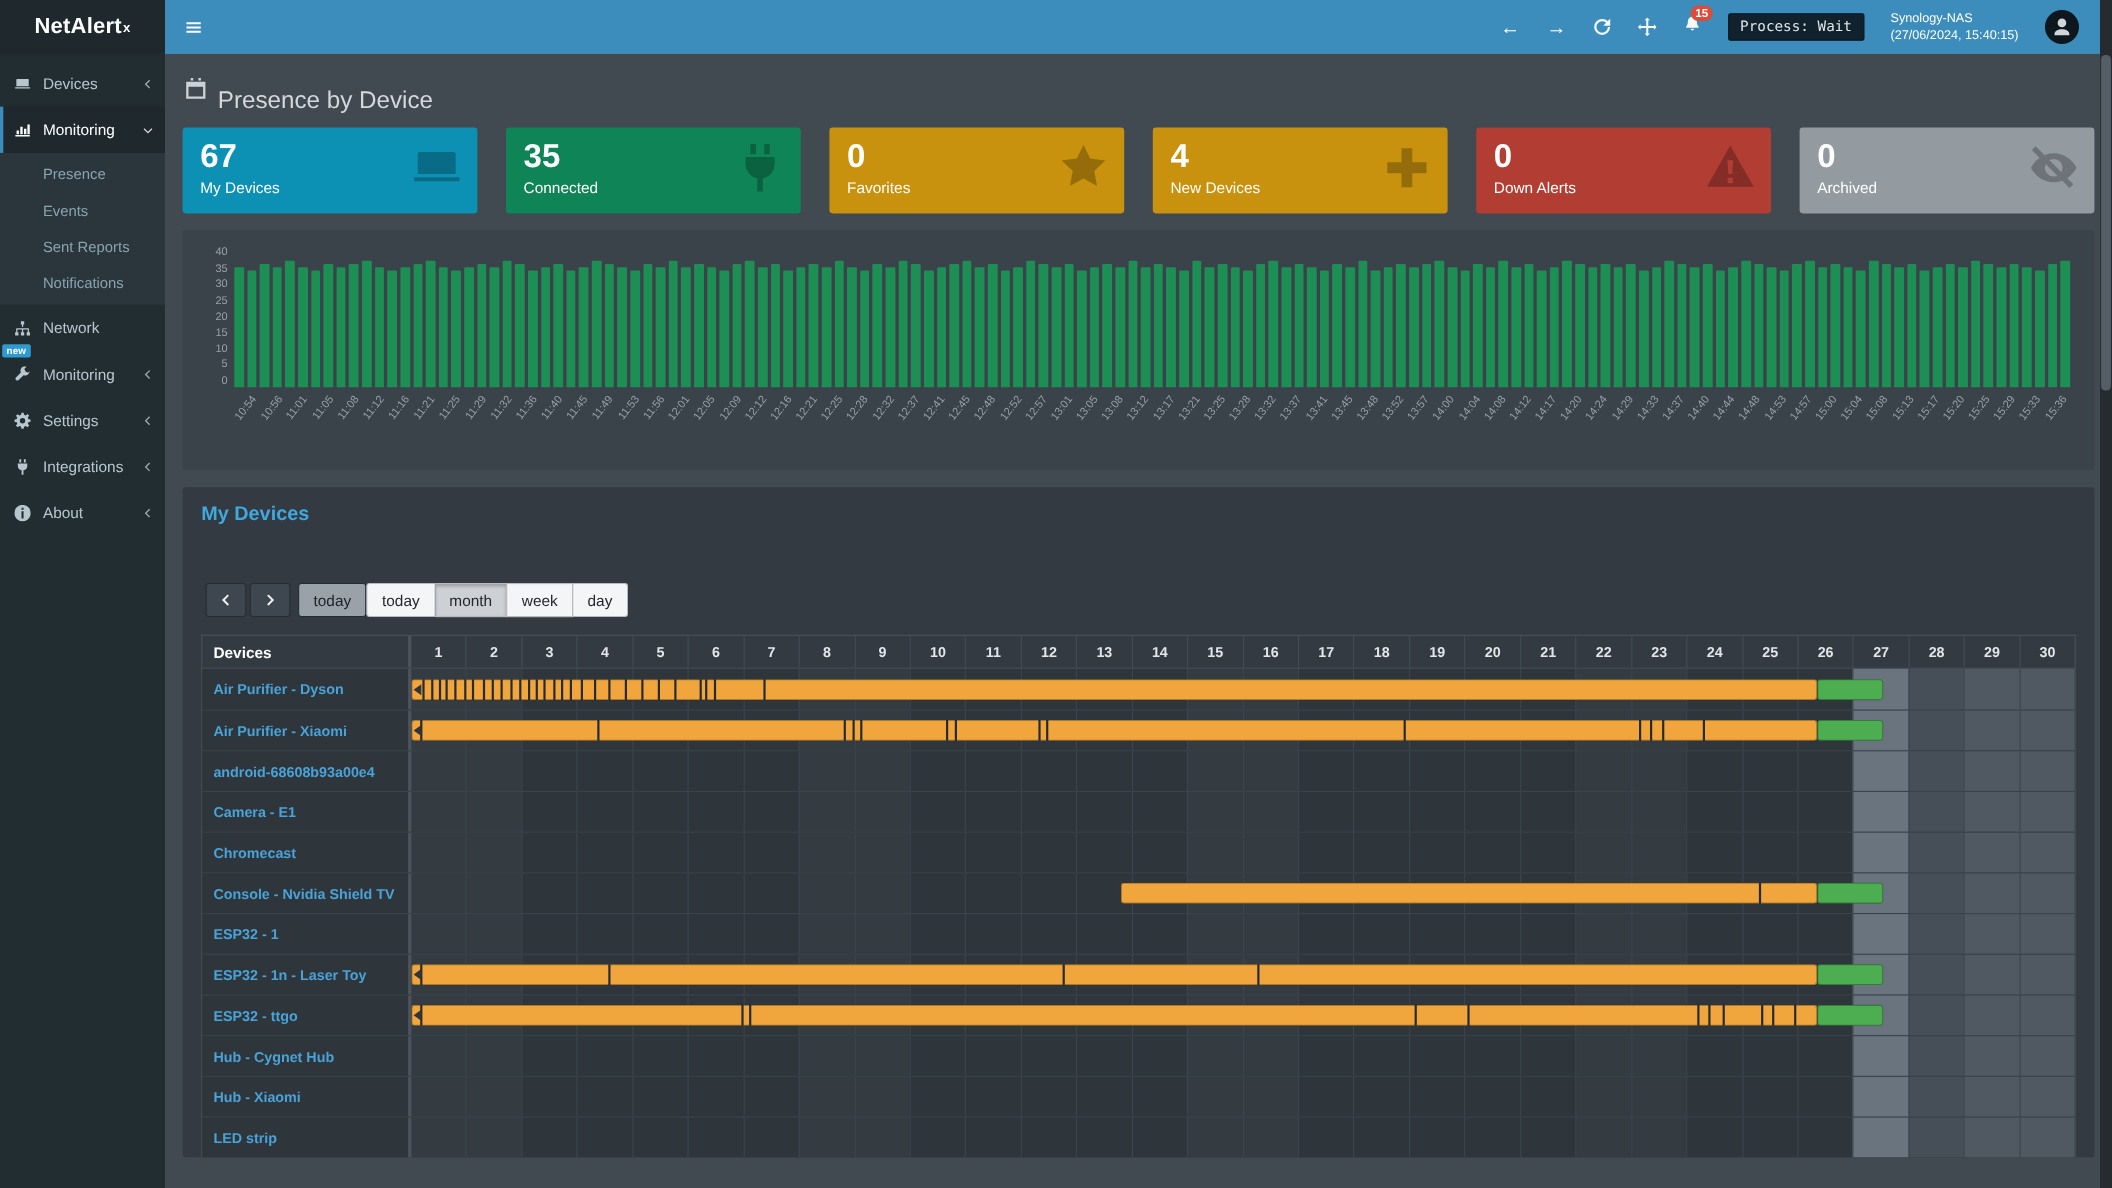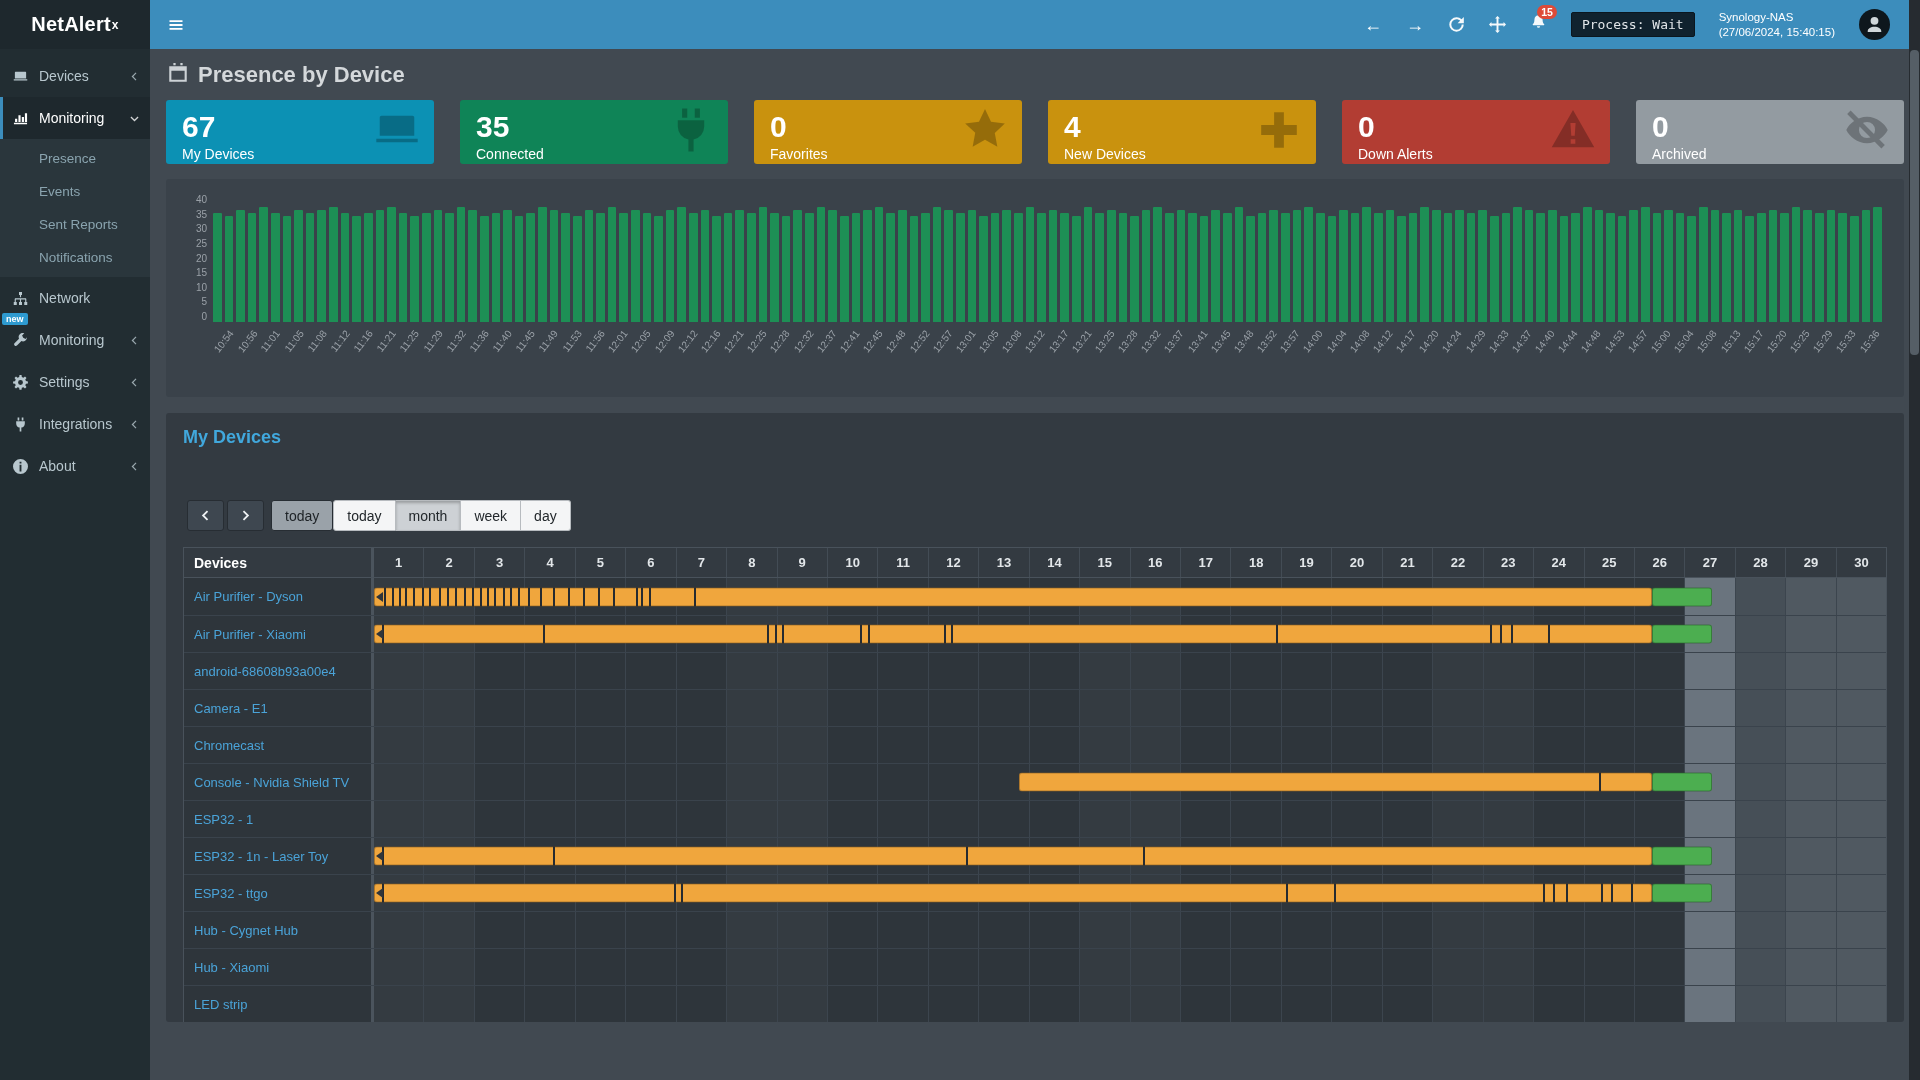--- a/index.html
+++ b/index.html
@@ -35,24 +35,24 @@
   .side-chevron { margin-left: auto; display: inline-flex; opacity: .8; }
   .side-chevron svg { width: 11px; height: 11px; }
   .side-badge { position: absolute; left: 2px; top: -6px; background: #2e9ad0; color: #fff; font-size: 9px; font-weight: 700; padding: 1px 4px; border-radius: 2px; z-index: 2; }
   .treeview { background: #2a363c; padding: 3px 0; }
   .side-subitem { padding: 9px 10px 9px 39px; font-size: 13.5px; color: #8aa4af; cursor: pointer; }
 
   
   .content { overflow: hidden; padding: 0 16px; }
   .content-header { display: flex; align-items: center; gap: 10px; padding: 13px 2px 12px; color: #d4d8db; }
   .content-header svg { width: 20px; height: 20px; color: #cdd2d6; }
-  .page-title { font-size: 22px; font-weight: 700; }
+  .page-title { font-size: 22px; font-weight: 400; margin-top: 16px; }
 
   .stats-row { display: flex; gap: 26px; }
-  .stat-card { flex: 1; height: 64px; border-radius: 3px; position: relative; color: #fff; padding: 11px 16px; overflow: hidden; cursor: pointer; }
+  .stat-card { flex: 1; height: 78px; border-radius: 3px; position: relative; color: #fff; padding: 11px 16px; overflow: hidden; cursor: pointer; }
   .stat-value { font-size: 30px; font-weight: 700; line-height: 1.05; }
   .stat-label { font-size: 14px; margin-top: 3px; }
   .stat-icon { position: absolute; right: 14px; top: 50%; transform: translateY(-50%); opacity: .25; color: #000; }
   .stat-icon svg { width: 46px; height: 46px; }
 
   .panel { background: #3a424a; border-radius: 3px; margin-top: 15px; padding: 13px 17px; }
   .panel-title { font-size: 16px; color: #dadde0; }
   .legend { display: flex; justify-content: center; align-items: center; gap: 8px; font-size: 13px; color: #cfd4d8; margin: 18px 0 8px; }
   .legend-swatch { width: 30px; height: 12px; display: inline-block; }
   .chart-wrap { display: flex; padding: 2px 6px 0 2px; }
@@ -80,21 +80,21 @@
 
   .timeline { margin-top: 4px; border: 1px solid #49525b; border-bottom: none; }
   .tl-header { display: flex; height: 30px; border-bottom: 1px solid #49525b; }
   .resource-cell { width: 190px; flex: 0 0 190px; border-right: 3px solid #4b545d; overflow: hidden; white-space: nowrap; }
   .tl-header .resource-cell { line-height: 30px; padding-left: 10px; font-weight: 700; font-size: 14px; color: #fff; }
   .head-day { flex: 1; border-left: 1px solid #434c55; text-align: center; line-height: 30px; font-size: 13px; font-weight: 700; color: #e2e6e9; }
   .head-day.first { border-left: none; }
   .tl-body { background: #2e353b; }
   .tl-row { display: flex; height: 37px; border-top: 1px solid #3a434c; }
   .tl-row:first-child { border-top: none; }
-  .tl-row .resource-cell { display: flex; align-items: center; padding-left: 10px; color: #4aa3d8; font-weight: 400; font-size: 13px; cursor: pointer; }
+  .tl-row .resource-cell { display: flex; align-items: center; padding-left: 10px; color: #4aa3d8; font-weight: 700; font-size: 13px; cursor: pointer; }
   .lane { flex: 1; position: relative; display: flex; }
   .lane-cell { flex: 1; border-left: 1px solid #3c454e; }
   .lane-cell.first { border-left: none; }
   .lane-cell.wknd { background: rgba(255,255,255,0.03); }
   .lane-cell.future { background: rgba(170,184,198,0.20); }
   .lane-cell.future.wknd { background: rgba(170,184,198,0.28); }
   .lane-cell.today { background: rgba(172,186,200,0.48); }
   .bar { position: absolute; top: 50%; transform: translateY(-50%); height: 19px; border-radius: 3px; z-index: 1; }
   .bar.online { background: var(--online, #f0a63d); border: 1px solid rgba(0,0,0,.28); }
   .bar.recent { background: var(--recent, #4cae50); border: 1px solid rgba(0,0,0,.28); }

